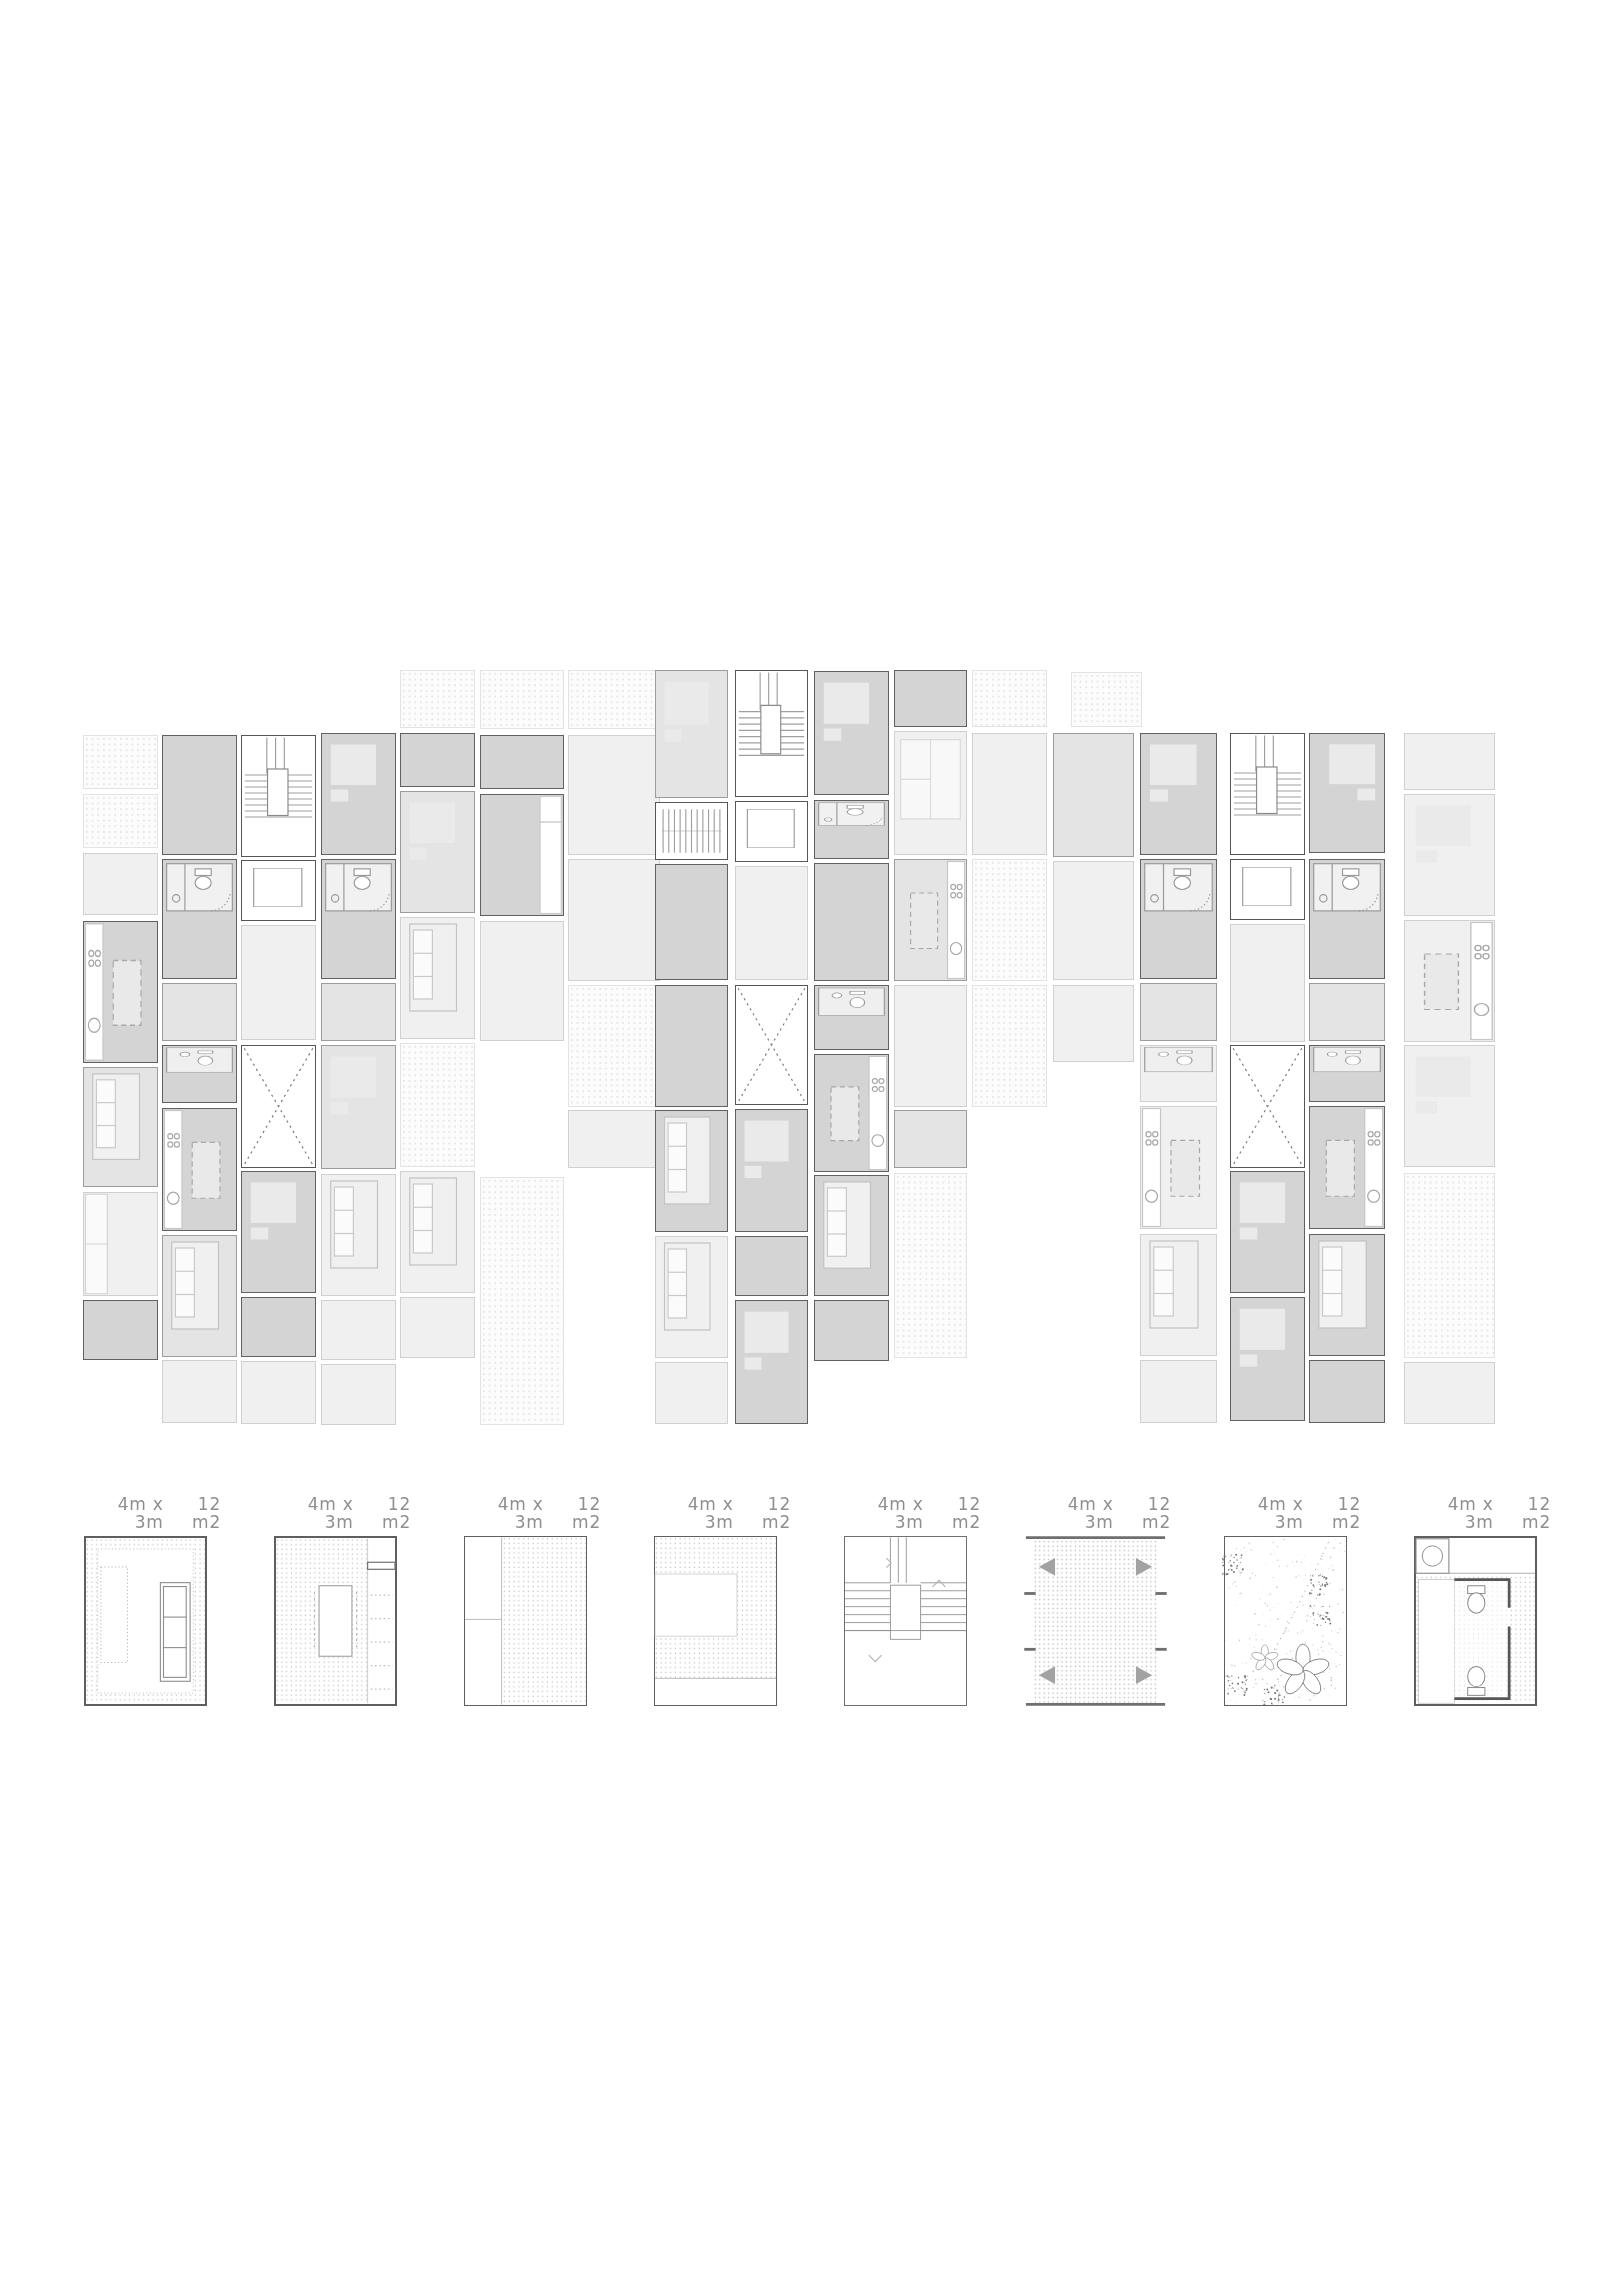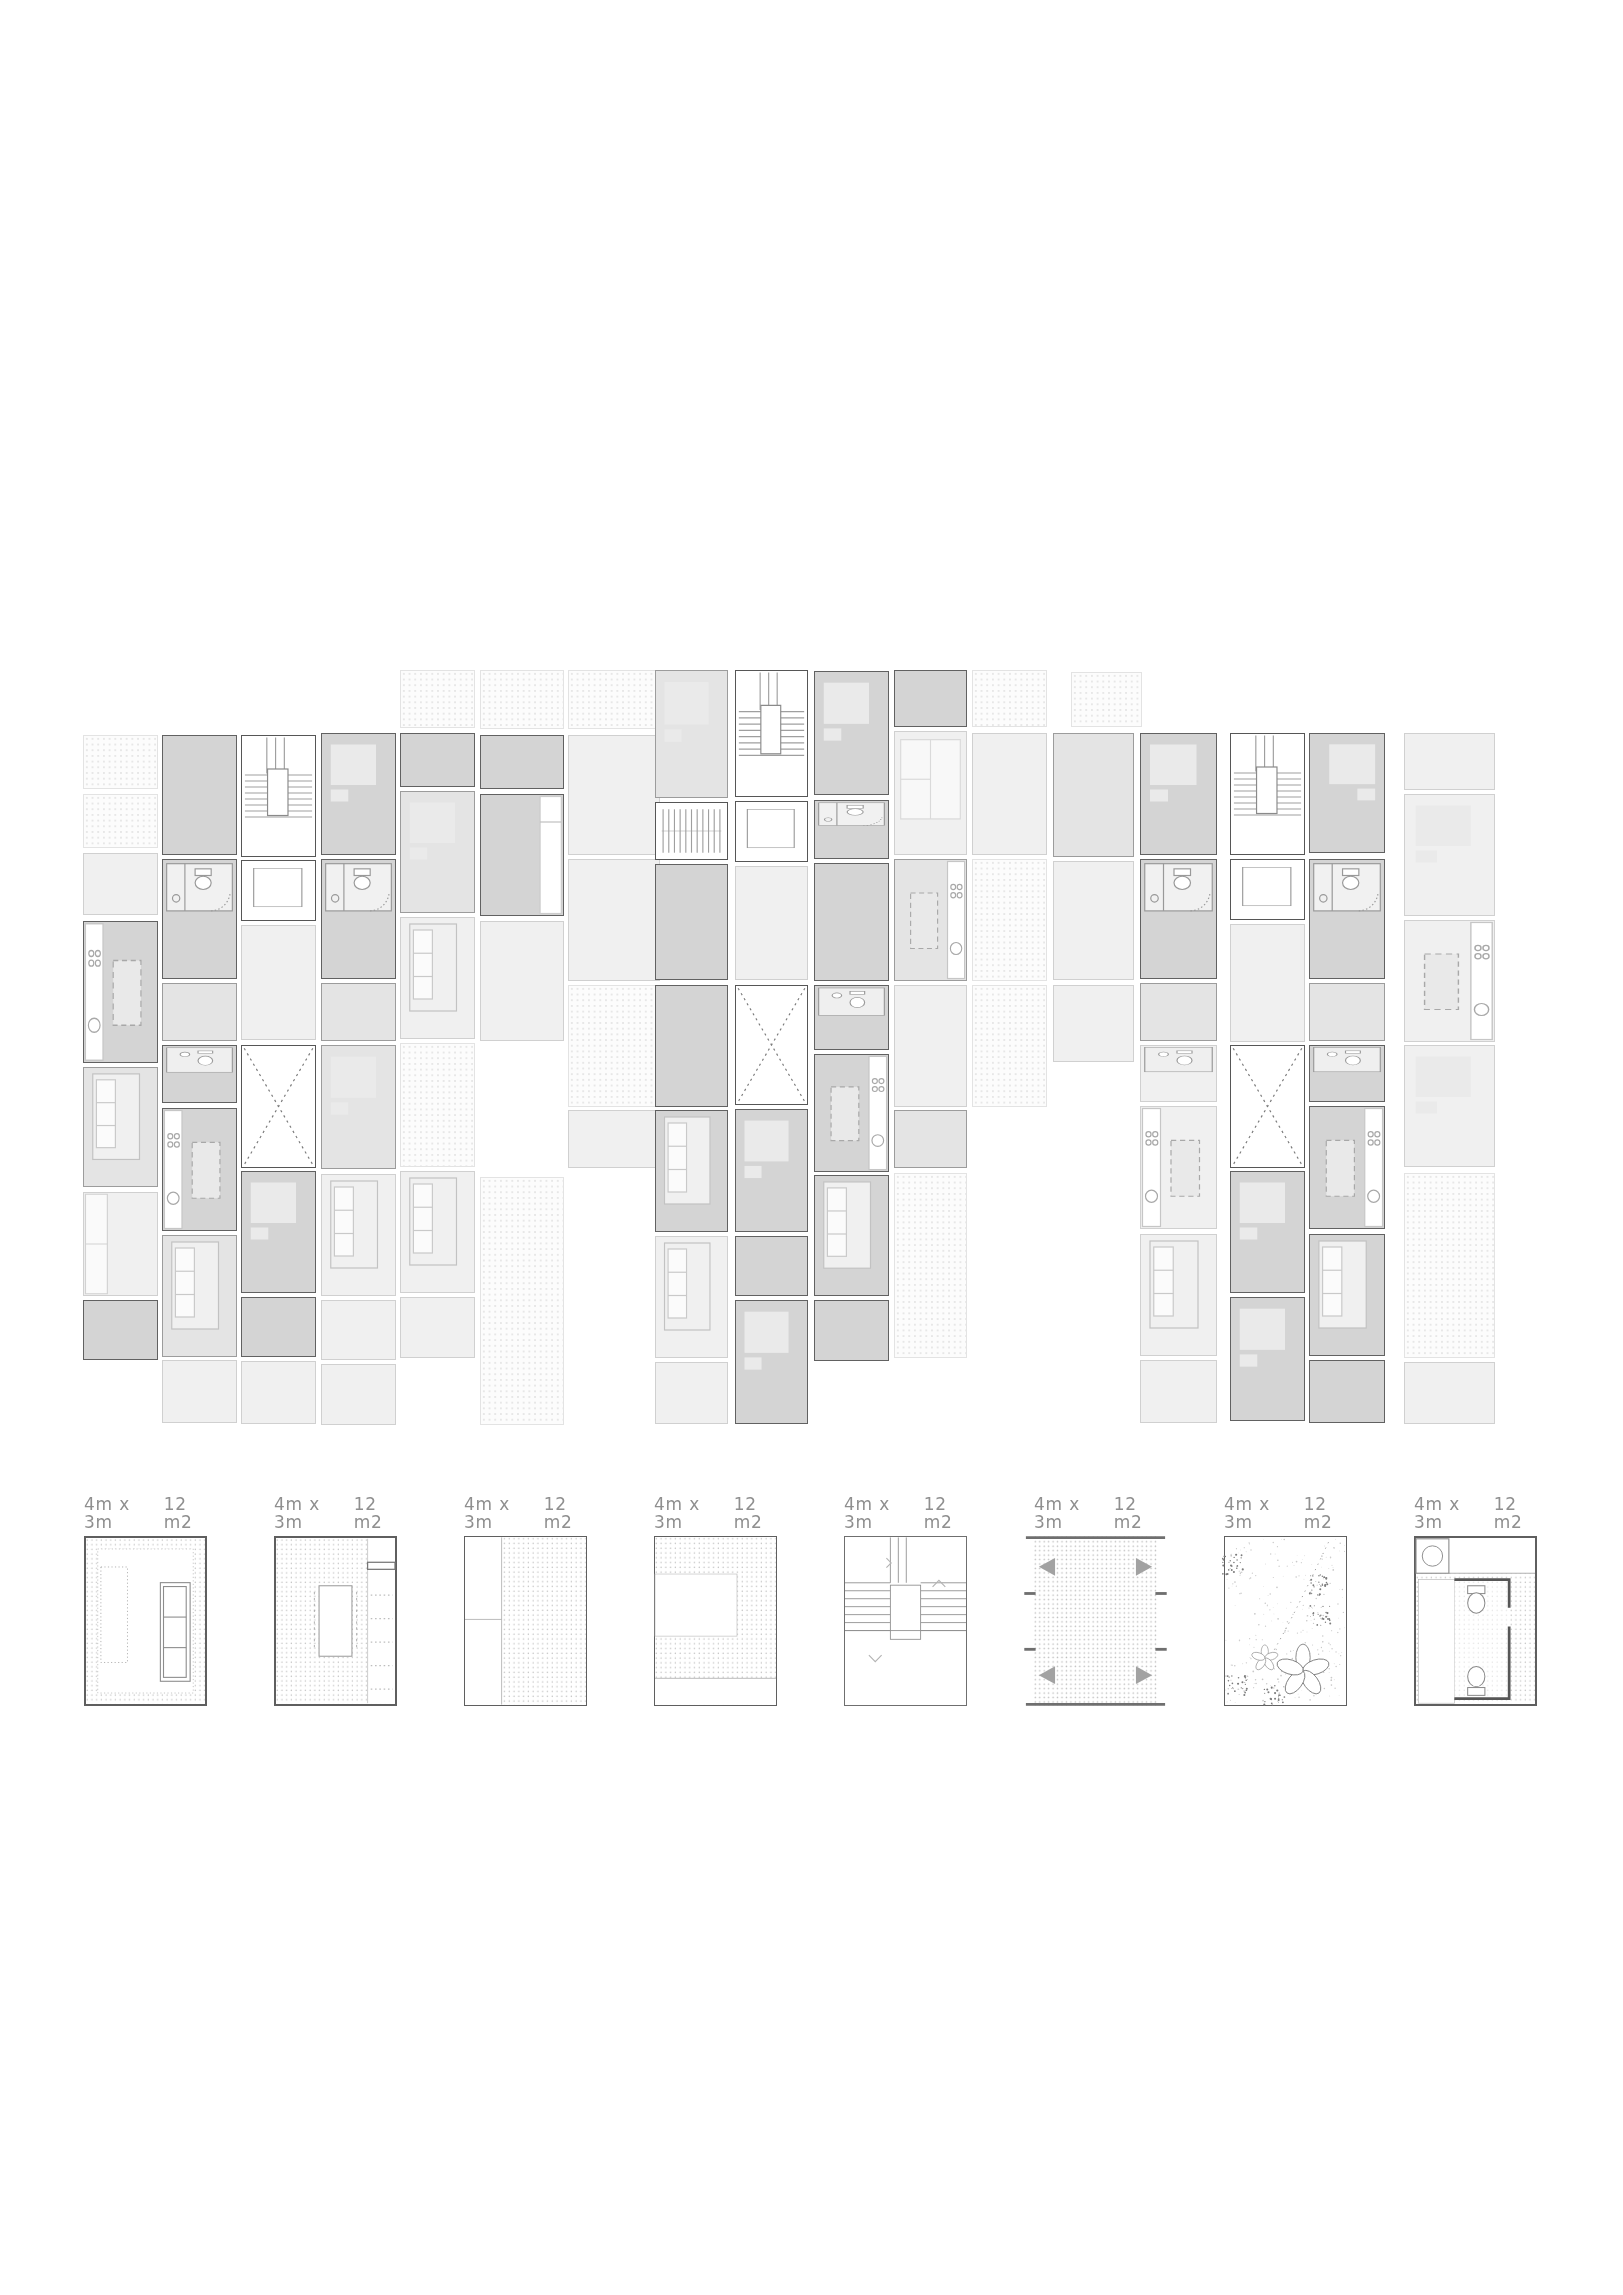--- a/index.html
+++ b/index.html
@@ -8,21 +8,21 @@
   .plan{position:absolute;left:0;top:0;width:1623px;height:2295px;}
   .tile{position:absolute;box-sizing:border-box;}
   .tile svg{position:absolute;left:0;top:0;width:100%;height:100%;overflow:visible;}
   .f-G {background:#d4d4d4;border:1.6px solid #616161;}
   .f-GL{background:#e4e4e4;border:1.2px solid #9c9c9c;}
   .f-LT{background:#f0f0f0;border:0.8px solid #d0d0d0;}
   .f-W {background:#ffffff;border:1.6px solid #565656;}
   .f-H {background-color:#fcfcfc;border:0.8px solid #e3e3e3;
         background-image:radial-gradient(#e7e7e7 0.8px, transparent 1.1px);
         background-size:5.7px 5.7px;}
-  .legend-card{position:absolute;width:137px;}
+  .legend-card{position:absolute;width:137px;text-align:right;}
   .legend-label{display:flex;justify-content:space-between;align-items:baseline;
         font-size:17px;line-height:18px;color:#8f8f8f;letter-spacing:0.8px;margin-bottom:4.9px;}
   .legend-box{position:relative;width:123px;height:170px;box-sizing:border-box;
         border:2px solid #5f5f5f;background:#ffffff;}
   .legend-box svg{position:absolute;left:0;top:0;width:100%;height:100%;overflow:visible;}
   .t-staircase .legend-box{border-width:1.6px;border-color:#6f6f6f;}
   .t-flex .legend-box{border:none;}
   .t-garden .legend-box{border-width:1.6px;border-color:#606060;}
   .t-living .legend-box, .t-storage .legend-box{border-width:1.6px;}
 </style>

